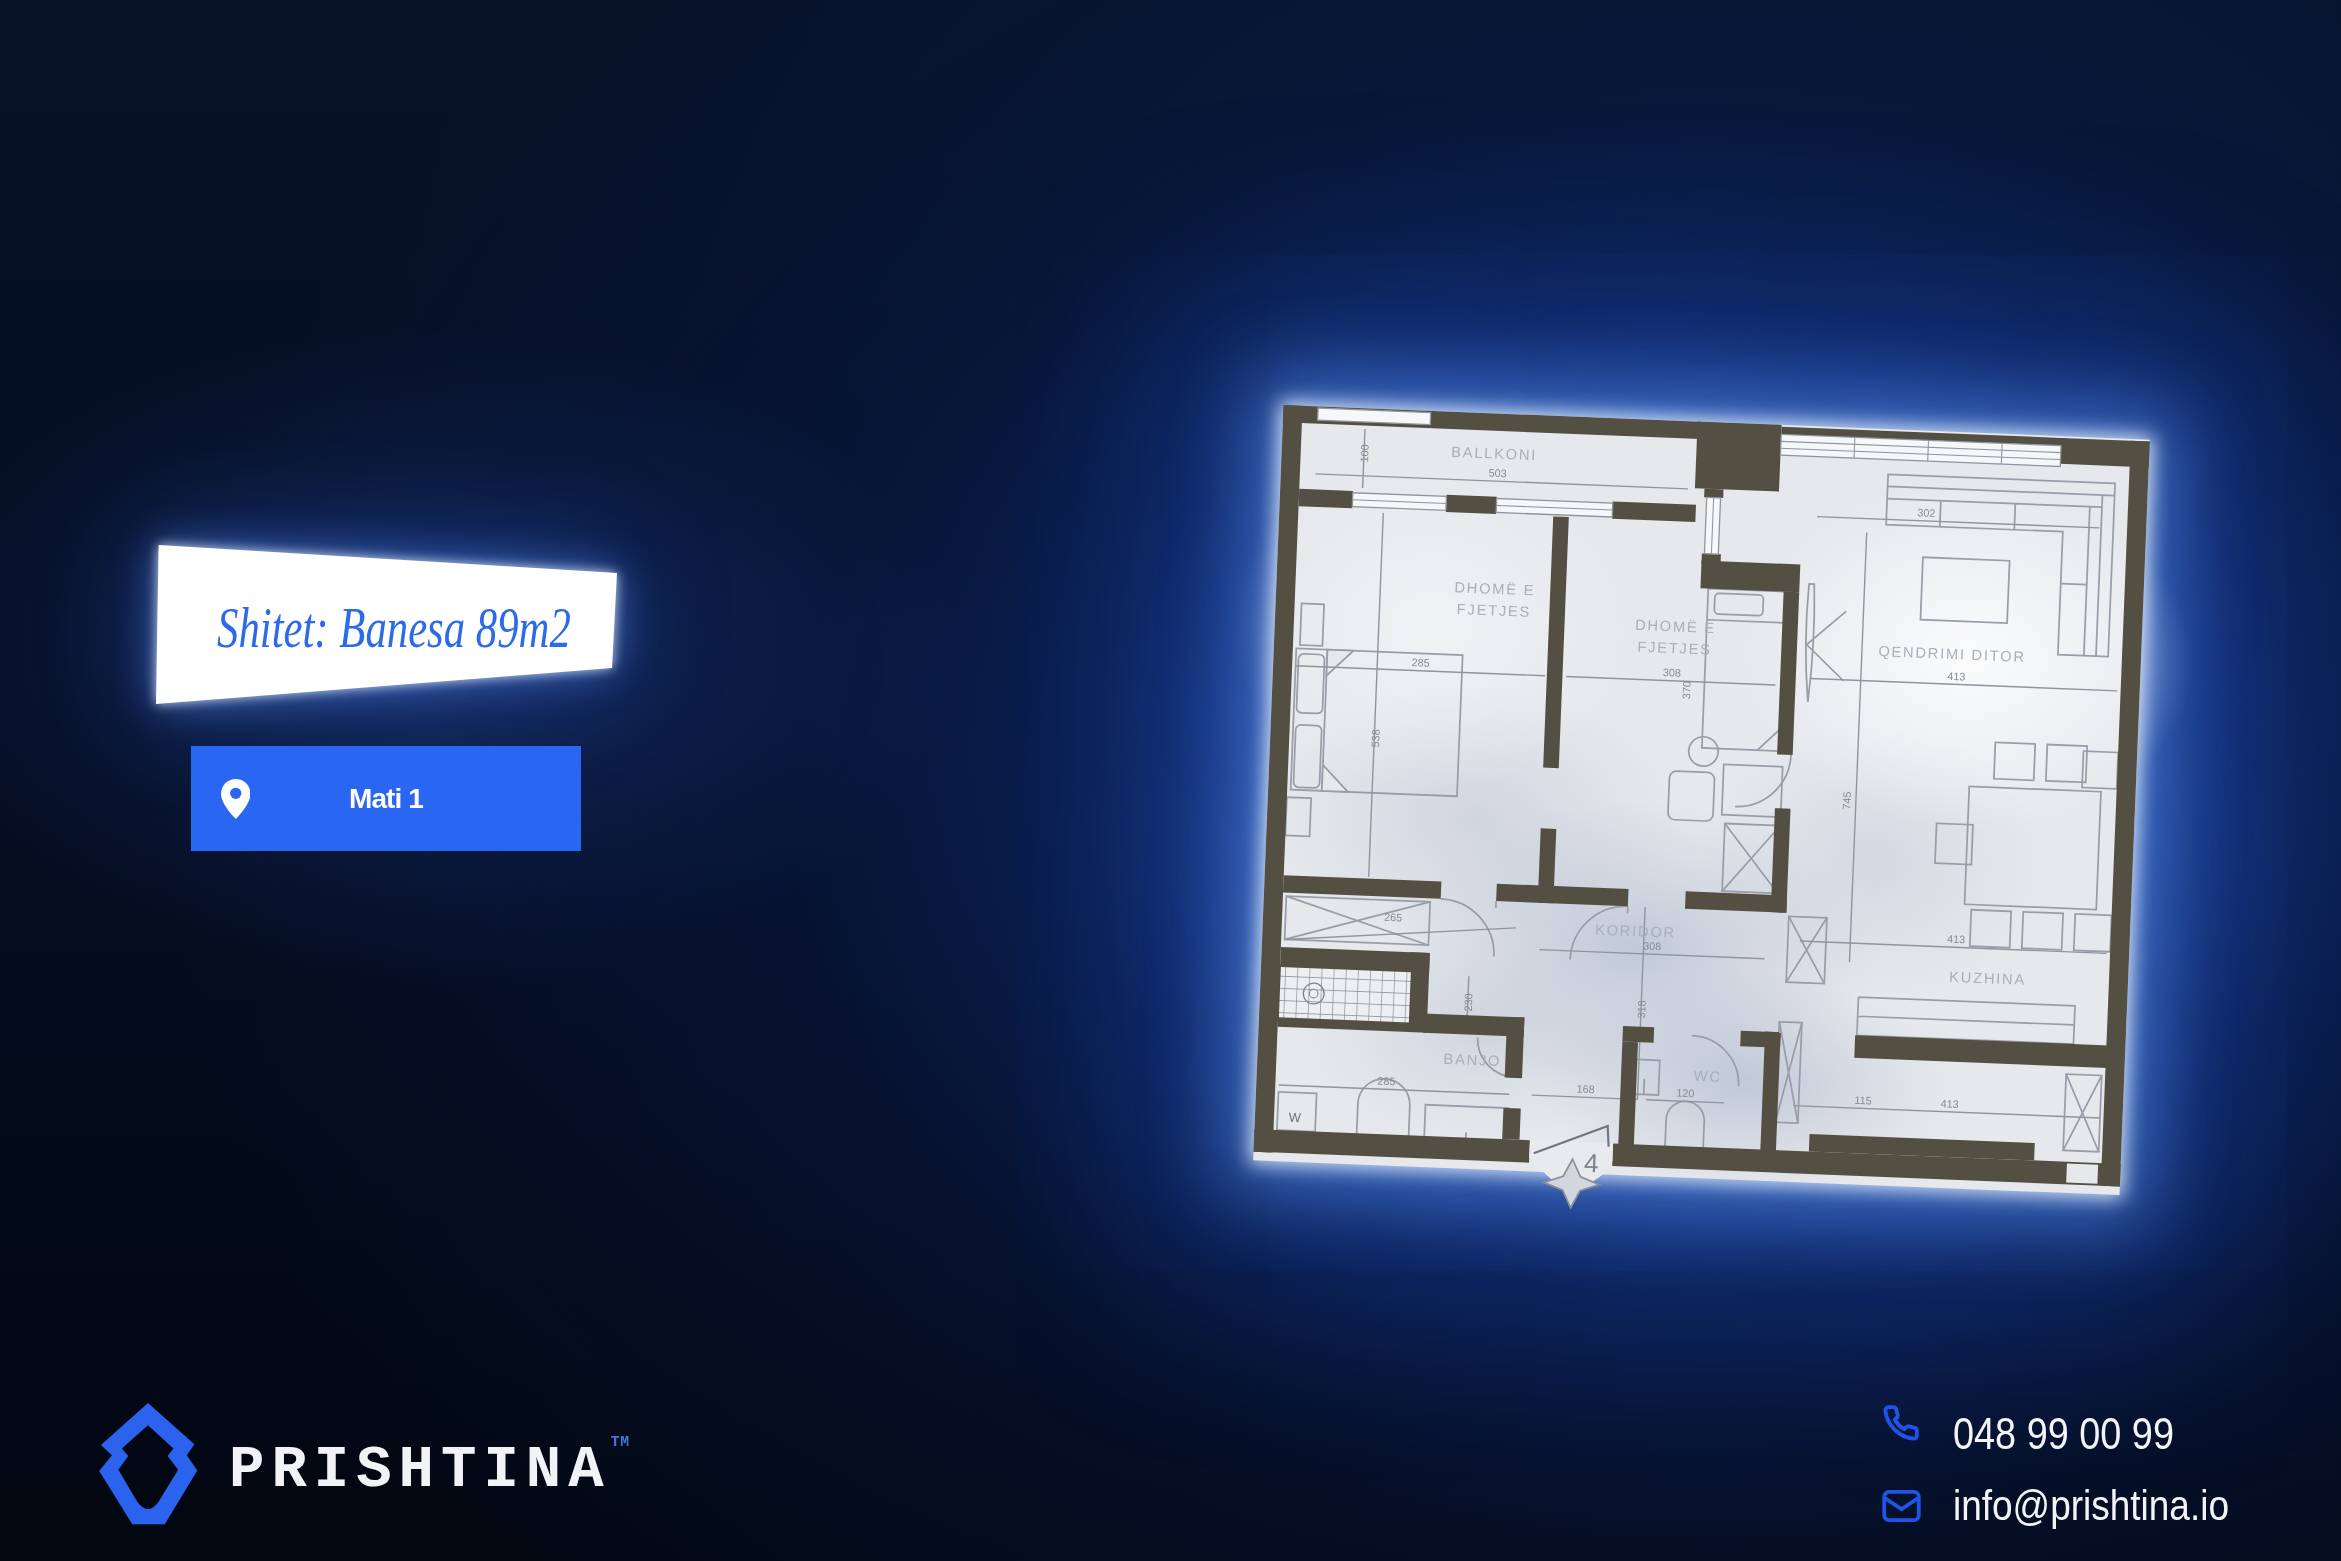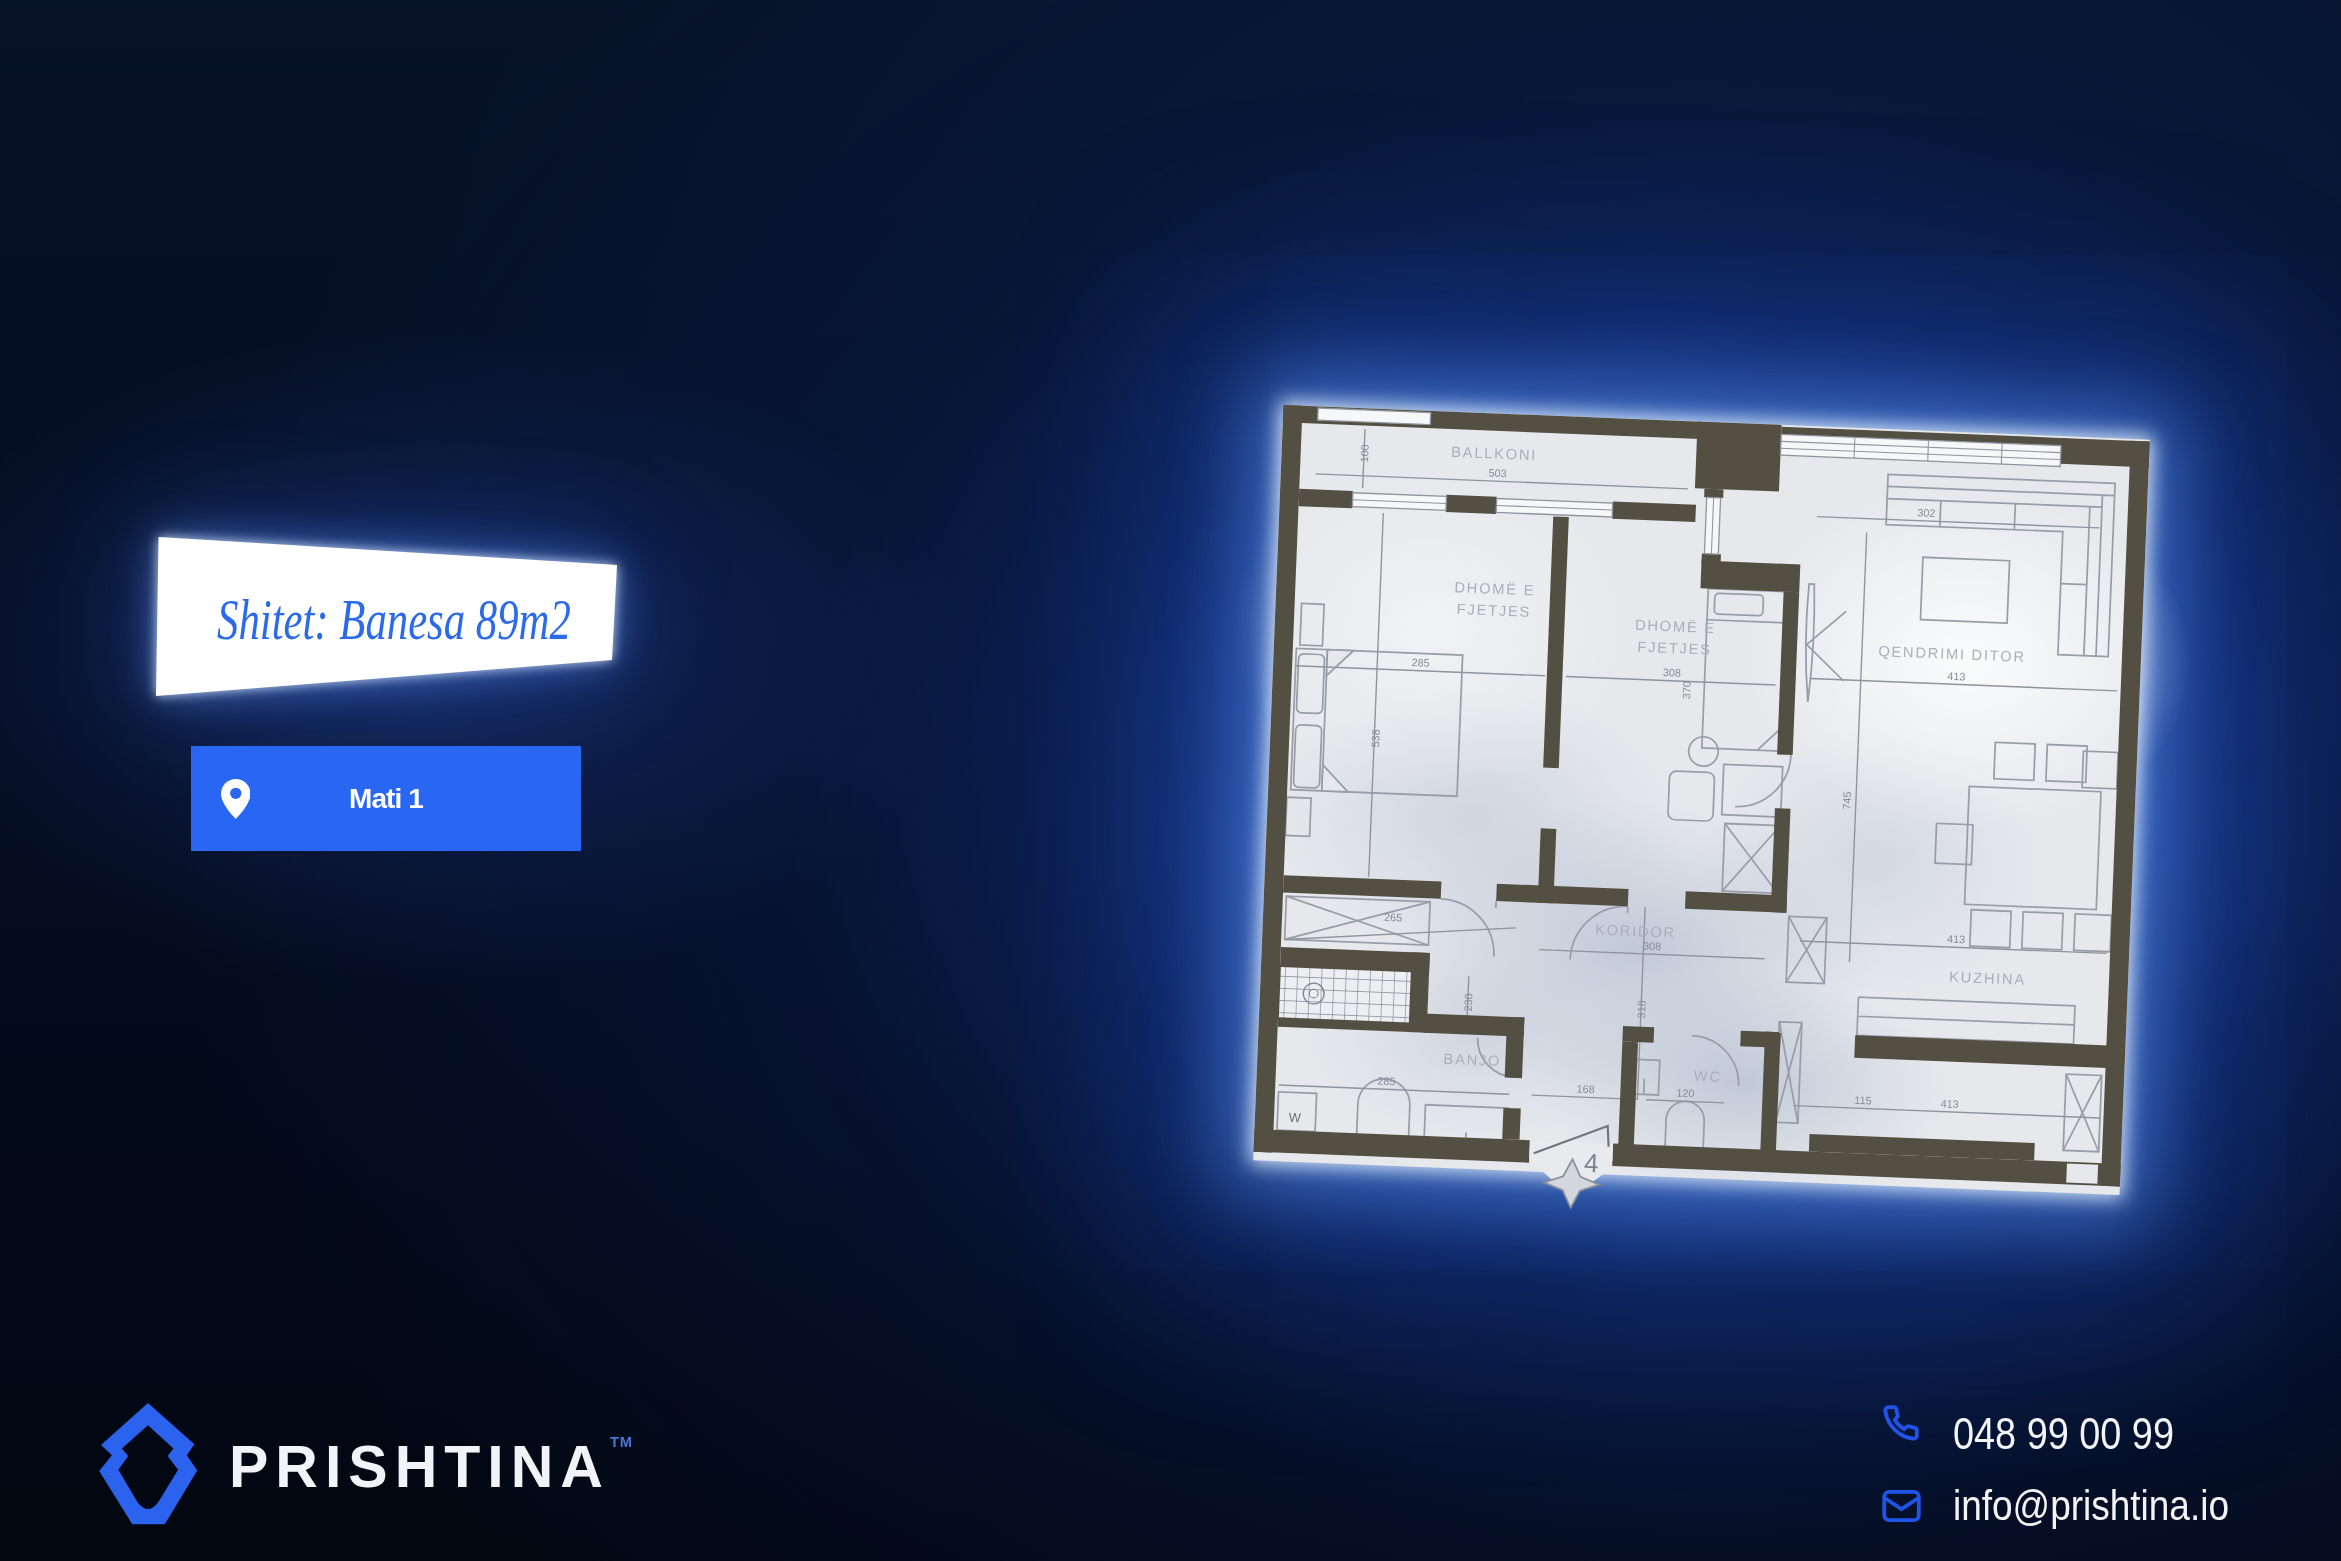--- a/index.html
+++ b/index.html
@@ -17,21 +17,21 @@
     background:#e6e8ec;
     transform:rotate(2.3deg);
     box-shadow:0 0 19px 3.5px rgba(230,242,255,.9), 0 0 78px 28px rgba(100,155,250,.55), 0 0 200px 95px rgba(35,90,220,.38);
   }
   .plan svg{position:absolute;left:0;top:0;overflow:visible;}
   .bannerwrap{
     position:absolute;left:156px;top:533px;width:461px;height:159px;
     filter:drop-shadow(0 0 6px rgba(225,238,255,.85)) drop-shadow(0 0 19px rgba(110,160,255,.5)) drop-shadow(0 0 52px rgba(40,90,220,.4));
   }
   .banner{
-    position:absolute;left:0;top:4px;width:100%;height:100%;
+    position:absolute;left:0;top:12px;width:100%;height:100%;
     background:#fff;
     clip-path:polygon(2.6px 0px, 461px 28px, 456px 123px, 0px 159px);
   }
   .banner span{
     position:absolute;left:61px;top:50px;
     font-family:"Liberation Serif",serif;font-style:italic;
     font-size:57px;color:#2b6ae8;white-space:nowrap;
     transform:scaleX(0.75);transform-origin:left center;
   }
   .mati{
@@ -41,21 +41,21 @@
   .mati svg{position:absolute;left:29.5px;top:33px;}
   .mati span{
     position:absolute;left:0;top:0;width:100%;height:100%;
     display:flex;align-items:center;justify-content:center;
     color:#fff;font-size:28px;font-weight:bold;letter-spacing:-0.9px;
   }
   .logo{position:absolute;left:99px;top:1403px;}
   .brand{position:absolute;left:229px;top:1414px;}
   .brand .name{
     color:#f2f3f6;font-size:59px;font-weight:bold;letter-spacing:7px;
-    font-family:Liberation Sans, sans-serif;line-height:57px;
+    font-family:Liberation Mono, monospace;line-height:57px;
   }
   .brand .tm{color:#4b74d8;font-size:14.7px;vertical-align:40px;letter-spacing:0.9px;font-weight:bold;}
   .brand .sub{
     position:absolute;left:0.9px;top:69px;color:#2a5df0;font-size:36px;font-weight:500;letter-spacing:13px;white-space:nowrap;
   }
   .contact{position:absolute;color:#f2f4f8;}
   .phone-txt{position:absolute;left:1953px;top:1409px;font-size:44px;transform:scaleX(.86);transform-origin:left center;}
   .mail-txt{position:absolute;left:1953px;top:1481px;font-size:43px;transform:scaleX(.86);transform-origin:left center;}
   .icon{position:absolute;}
 </style>

